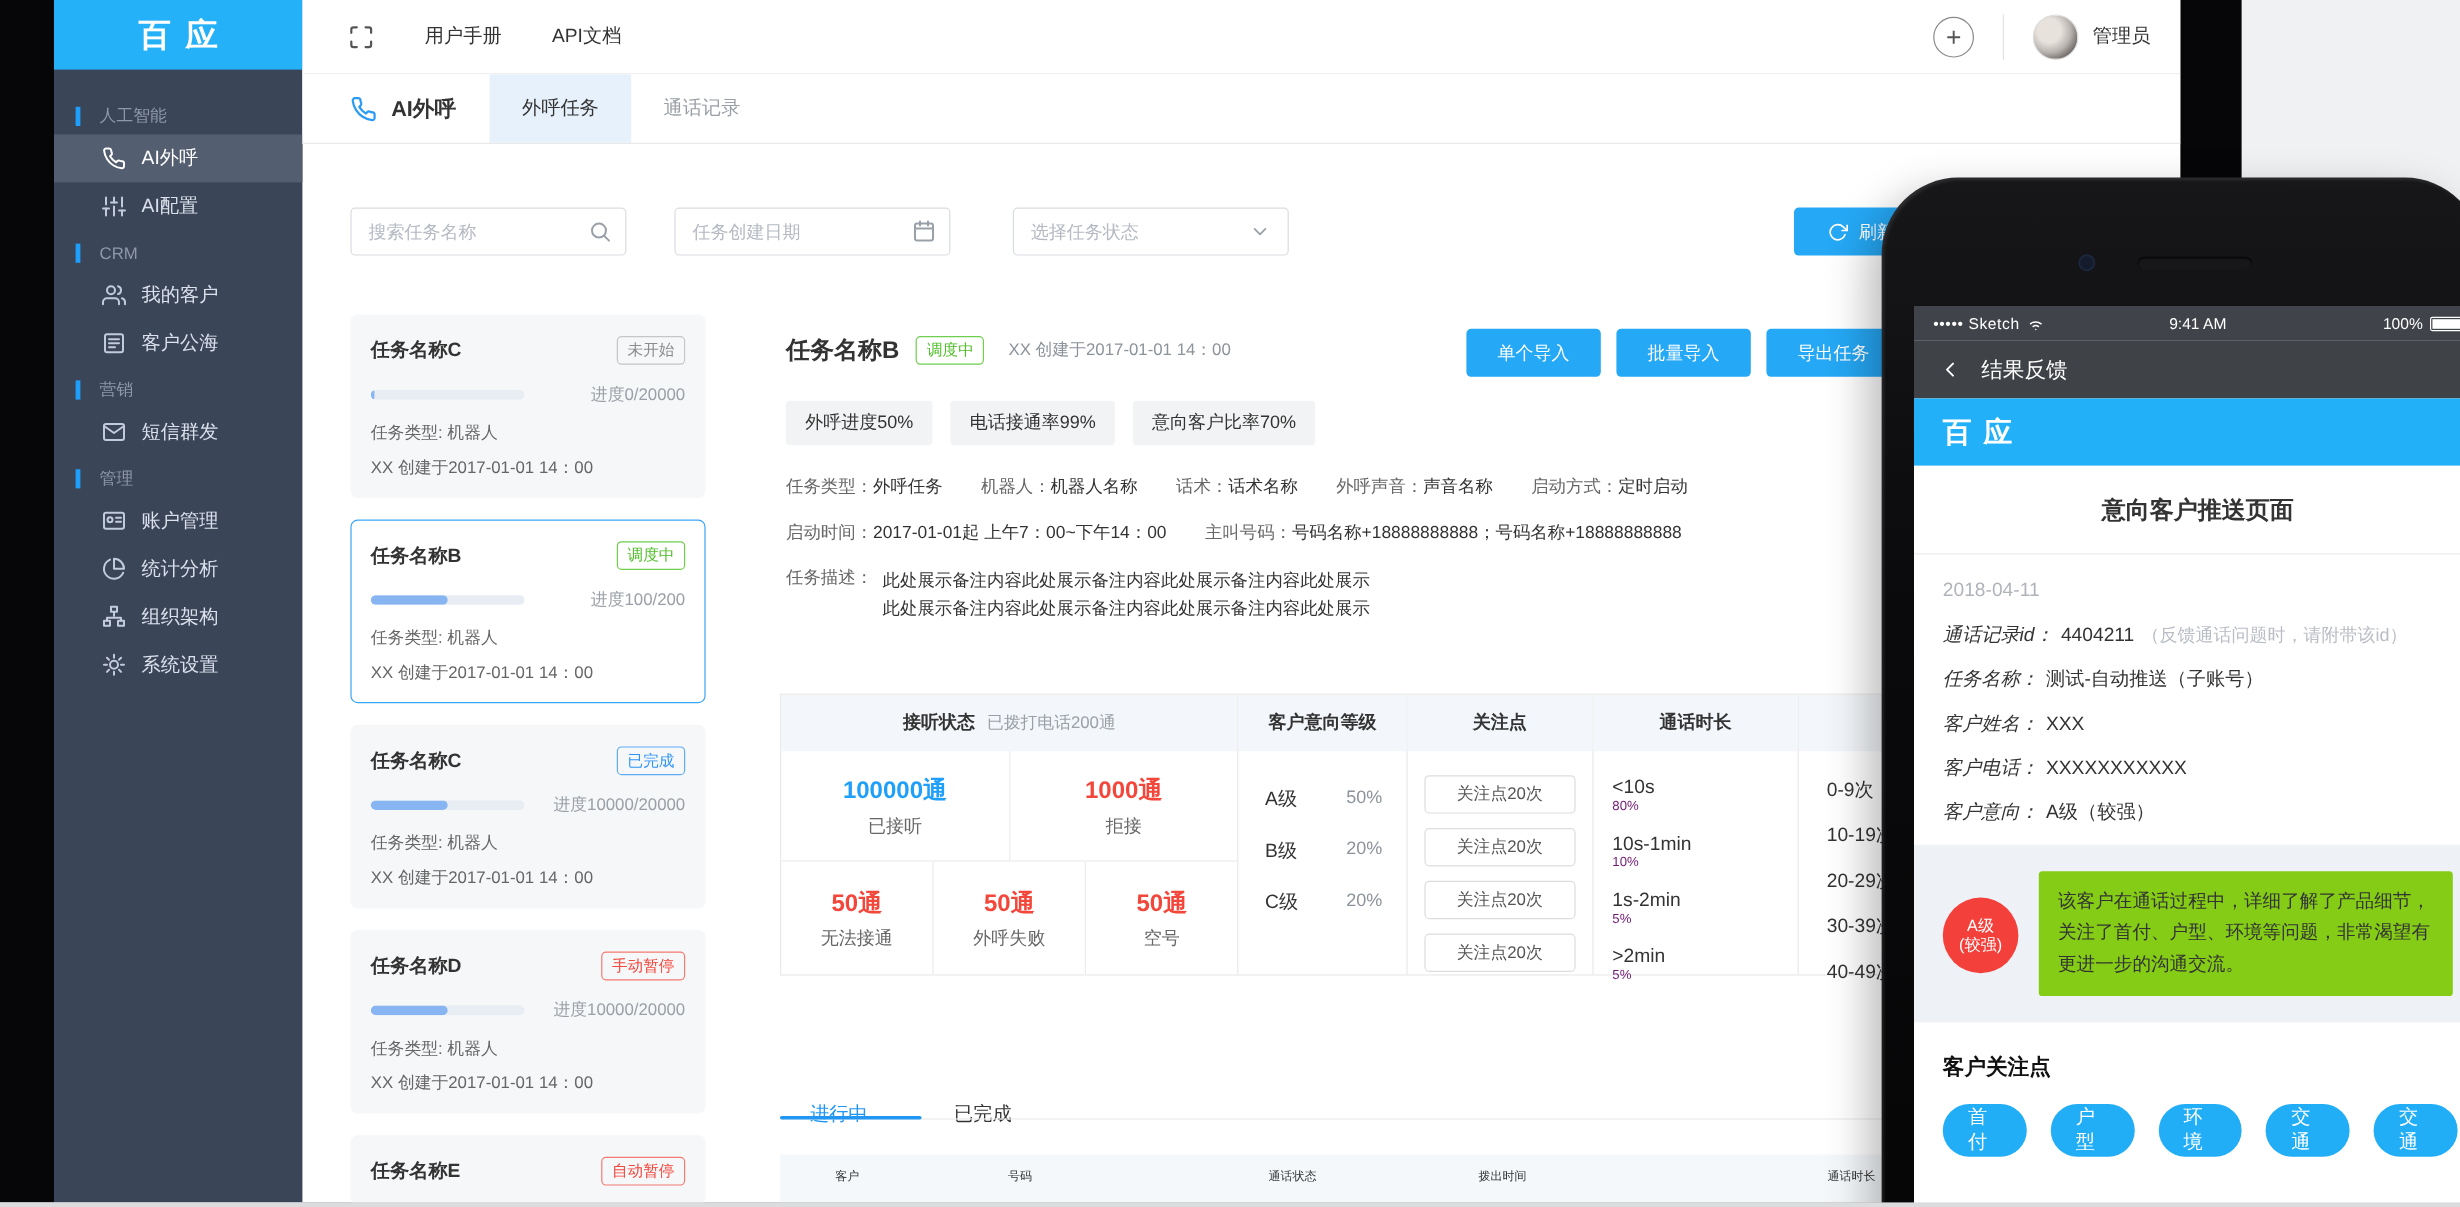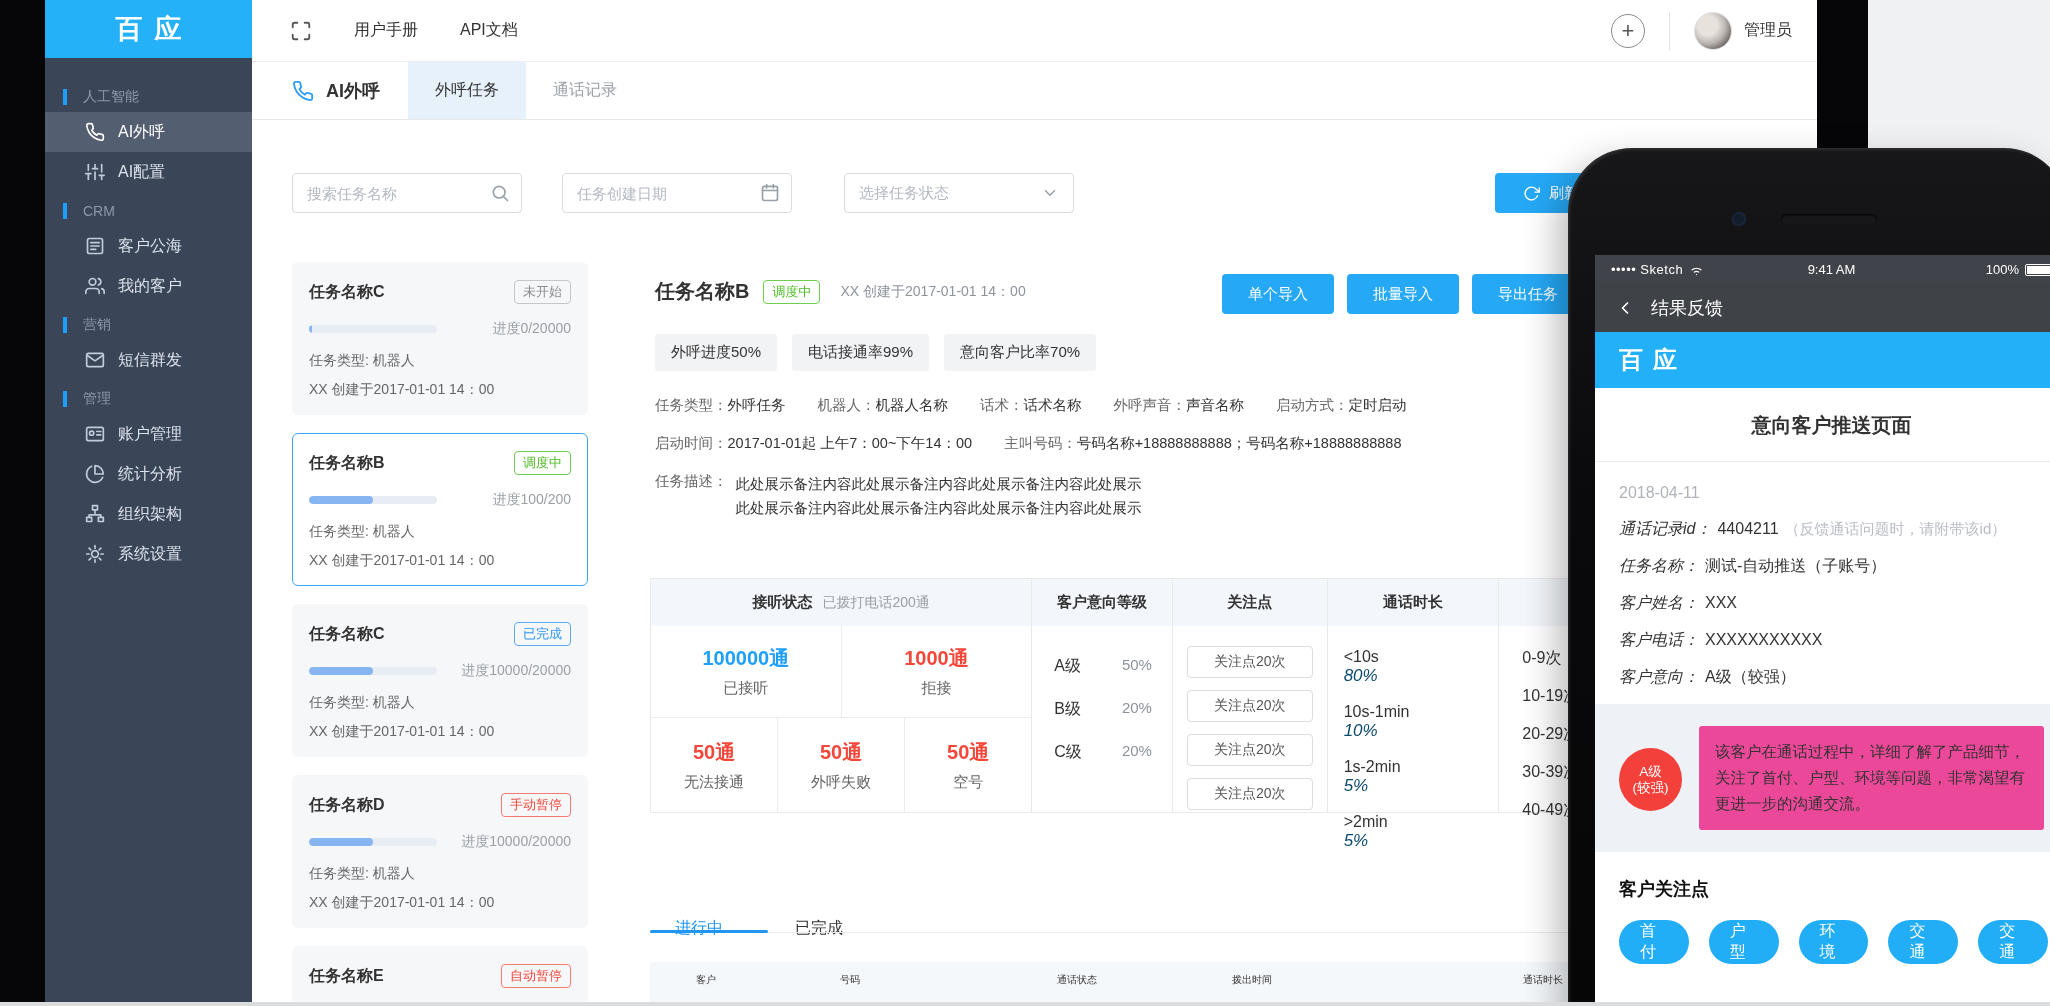--- a/index.html
+++ b/index.html
@@ -97,21 +97,21 @@
   .s-val { font-size:20px; font-weight:bold; }
   .s-val.blue { color:#1e9ff9; } .s-val.red { color:#f4473b; }
   .s-lab { font-size:15px; color:#666; margin-top:7px; }
   .kv-col { padding:30px 20px 0 22px; }
   .kv-row { display:flex; justify-content:space-between; font-size:16px; margin-bottom:22px; }
   .kv-row .k { color:#333; } .kv-row .v { color:#8d939b; font-size:15px; }
   .focus-col { padding:20px 14px 0 14px; }
   .focus-btn { display:block; width:100%; height:32px; margin-bottom:12px; background:#fff; border:1px solid #ddd; border-radius:4px; color:#555; font-size:14px; cursor:pointer; font-family:inherit; }
   .dur-col { padding:22px 13px 0 16px; }
   .dur-row { display:flex; justify-content:space-between; font-size:16px; margin-bottom:17px;flex-direction:column; }
-  .dur-row .k { color:#333; } .dur-row .v { color:#0c4a6e; font-size:17px;font-style:italic; }
+  .dur-row .k { color:#333; } .dur-row .v { color:#701a75; font-size:11px; }
   .extra-col { padding:22px 6px 0 23px; }
   .extra-row { font-size:16px; color:#333; margin-bottom:17px; white-space:nowrap; }
 
   
   .rec-tabs { position:absolute; left:20px; top:656px; display:flex; font-size:16px; }
   .rec-tab { padding:0 25px; cursor:pointer; color:#333; }
   .rec-tab.active { color:#2196f3; }
   .rec-underline { position:absolute; left:20px; top:668px; width:118px; height:3px; background:#2196f3; border-radius:2px; z-index:2; }
   .rec-divider { position:absolute; left:20px; top:670px; width:980px; height:1px; background:#ececec; }
   .rec-head { position:absolute; left:20px; top:700px; width:980px; height:40px; background:#f5f8fb; }
@@ -138,21 +138,21 @@
   .p-banner { height:56px; background:#22b1f9; color:#fff; display:flex; align-items:center; padding-left:24px; font-size:24px; font-weight:bold; letter-spacing:10px; }
   .p-title { margin-top:24px; text-align:center; font-size:20px; font-weight:bold; color:#333; }
   .p-hr { margin:22px 0 0 0; height:1px; background:#ebebeb; }
   .p-body { padding:22px 24px 0 24px; }
   .p-date { color:#b0b4ba; font-size:16px; margin-bottom:17px; }
   .p-row { font-size:16px; color:#333; margin-bottom:16px; white-space:nowrap; }
   .p-row .p-label { color:#333;font-style:italic; } .p-row .p-val { margin-left:6px; }
   .p-row .p-note { color:#b9bdc4; font-size:15px; margin-left:6px; }
   .p-grade { margin-top:6px; background:#eef1f5; padding:22px 24px; display:flex; align-items:flex-start; }
   .grade-circle { flex:none; width:63px; height:63px; border-radius:50%; background:#f4403a; color:#fff; font-size:13.5px; line-height:16px; display:flex; flex-direction:column; align-items:center; justify-content:center; margin-top:22px; }
-  .grade-card { flex:1; margin-left:17px; background:#ec4899; border-radius:3px; padding:13px 16px; font-size:15.5px; line-height:26px; color:#333; }
+  .grade-card { flex:1; margin-left:17px; background:#84cc16; border-radius:3px; padding:13px 16px; font-size:15.5px; line-height:26px; color:#333; }
   .p-focus-title { margin:25px 0 0 24px; font-size:18px; font-weight:bold; color:#111; }
   .p-tags { display:flex; margin:19px 0 0 24px; }
   .p-tag { height:44px; padding:0 21px; margin-right:20px; border-radius:22px; background:#22aef6; color:#fff; font-size:16px; display:flex; align-items:center; cursor:pointer; }
 
   .bottom-strip { position:absolute; left:0; right:0; bottom:0; height:4px; background:#dadcde; z-index:40; }
 
   .ic { fill:none; stroke:currentColor; stroke-width:2; stroke-linecap:round; stroke-linejoin:round; }
 </style>
 </head>
 <body>
@@ -187,35 +187,35 @@
                 <line x1="17" y1="16" x2="23" y2="16"></line>
               </svg>
             <span>AI配置</span>
           </div>
           <div class="side-section">
               <span class="bar"></span>
               <span>CRM</span>
             </div>
           <div class="side-item">
             <svg class="ic" viewBox="0 0 24 24">
+                <path d="M17 21v-2a4 4 0 0 0-4-4H5a4 4 0 0 0-4 4v2"></path>
+                <circle cx="9" cy="7" r="4"></circle>
+                <path d="M23 21v-2a4 4 0 0 0-3-3.87"></path>
+                <path d="M16 3.13a4 4 0 0 1 0 7.75"></path>
+              </svg>
+            <span>我的客户</span>
+          </div>
+          <div class="side-item">
+            <svg class="ic" viewBox="0 0 24 24">
                 <rect x="3" y="3" width="18" height="18" rx="2"></rect>
                 <line x1="7" y1="8" x2="17" y2="8"></line>
                 <line x1="7" y1="12" x2="17" y2="12"></line>
                 <line x1="7" y1="16" x2="13" y2="16"></line>
               </svg>
             <span>客户公海</span>
-          </div>
-          <div class="side-item">
-            <svg class="ic" viewBox="0 0 24 24">
-                <path d="M17 21v-2a4 4 0 0 0-4-4H5a4 4 0 0 0-4 4v2"></path>
-                <circle cx="9" cy="7" r="4"></circle>
-                <path d="M23 21v-2a4 4 0 0 0-3-3.87"></path>
-                <path d="M16 3.13a4 4 0 0 1 0 7.75"></path>
-              </svg>
-            <span>我的客户</span>
           </div>
           <div class="side-section">
               <span class="bar"></span>
               <span>营销</span>
             </div>
           <div class="side-item">
             <svg class="ic" viewBox="0 0 24 24">
                 <rect x="2" y="4" width="20" height="16" rx="2"></rect>
                 <polyline points="2,6 12,13 22,6"></polyline>
               </svg>

